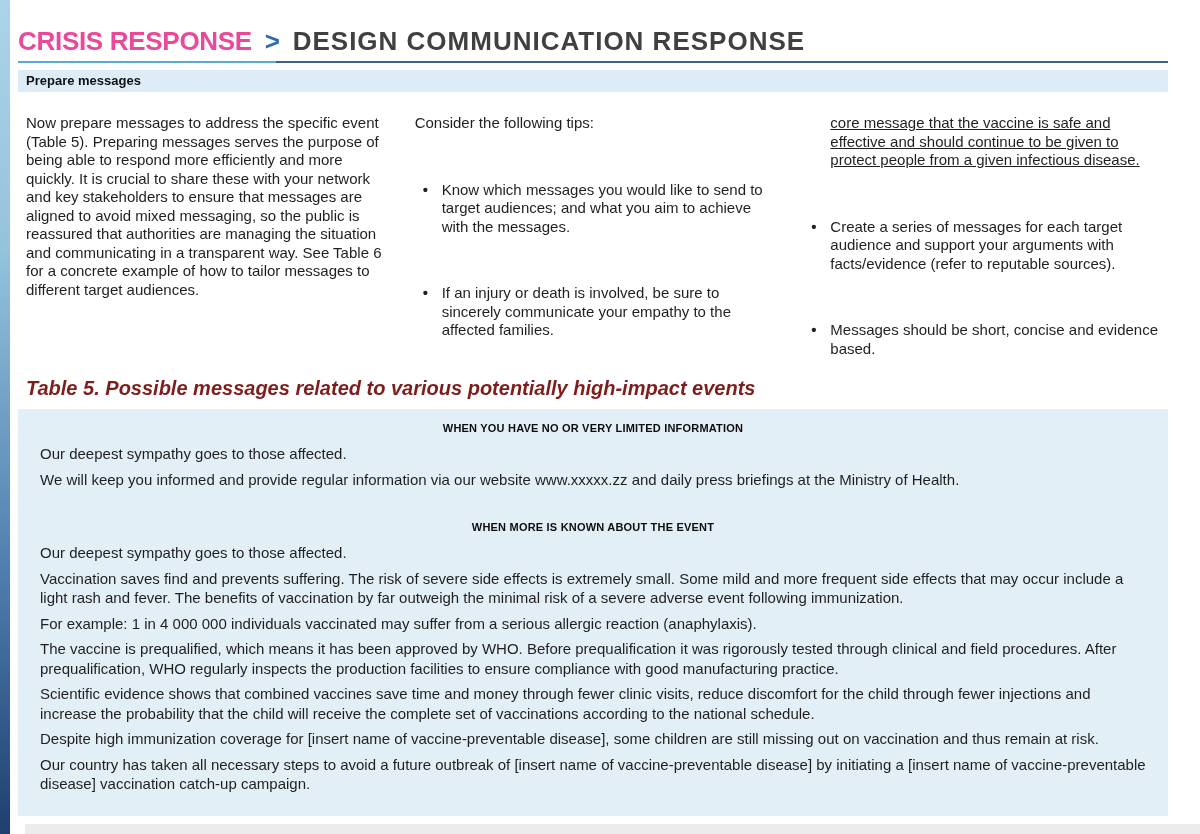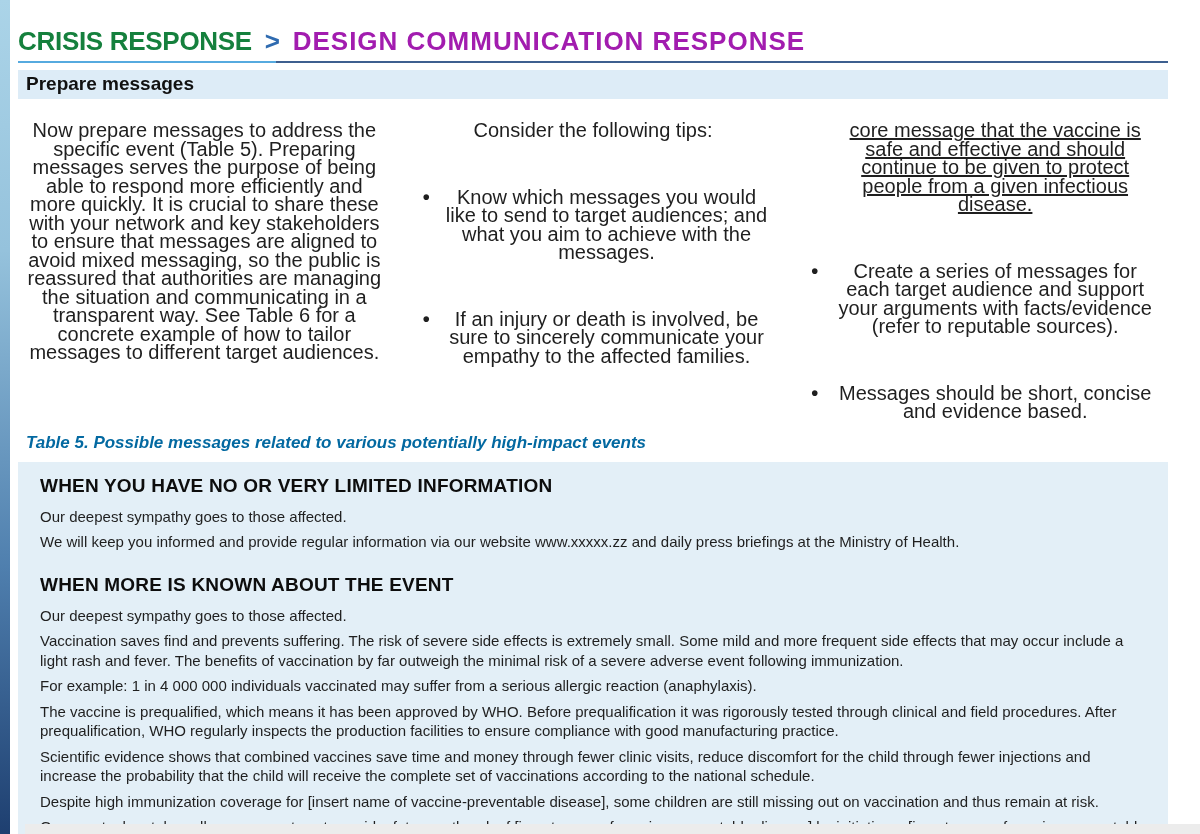--- a/index.html
+++ b/index.html
@@ -18,73 +18,74 @@
   }
   .content {
     position: absolute; left: 18px; top: 0;
     width: 1150px;
   }
   .doc-header { padding-top: 26px; }
   .doc-title {
     font-size: 26px; font-weight: bold; letter-spacing: -0.3px;
     white-space: nowrap;
   }
-  .breadcrumb-section { color: #15803d; }
+  .breadcrumb-section { color: #ec4899; }
   .breadcrumb-sep { color: #2f6bb0; padding: 0 6px; }
-  .page-title { color: #a21caf; letter-spacing: 1px; }
+  .page-title { color: #404040; letter-spacing: 1px; }
   .title-rule {
     margin-top: 4px; height: 2px; width: 100%;
     background: linear-gradient(to right, #56aadf 0 258px, #3d5f8f 258px 100%);
   }
   .section-bar {
     margin-top: 7px;
     background: #ddecf7;
     padding: 3px 8px 4px 8px;
-    font-size: 19px; font-weight: bold; color: #111;
+    font-size: 13px; font-weight: bold; color: #111;
   }
   .columns {
     display: flex; gap: 32px;
     margin-top: 22px;
     padding: 0 8px;
     min-height: 232px;
   }
-  .col { flex: 1; font-size: 20px; line-height: 18.5px; text-align: center; }
+  .col { flex: 1; font-size: 15px; line-height: 18.5px; }
   .col p { margin: 0; }
   .lead { margin-bottom: 8px !important; }
   ul.tips { list-style: none; }
   ul.tips li {
     position: relative;
     padding-left: 27px;
     margin-bottom: 11px;
     margin-top: 48px;
   }
   ul.tips li::before {
     content: "\2022";
     position: absolute; left: 8px; top: 0;
     font-weight: bold;
   }
   .bullet-continuation { padding-left: 27px; margin-bottom: 11px !important; text-decoration: underline; }
   .table-caption {
-    margin-top: 1px;
+    margin-top: 8px;
     padding-left: 8px;
-    font-size: 17px; font-weight: bold; font-style: italic;
-    color: #0369a1;
+    font-size: 20px; font-weight: bold; font-style: italic;
+    color: #7f1d1d;
   }
   .table-box {
     margin-top: 9px;
     background: #e3eff7;
     padding: 11px 22px 16px 22px;
     font-size: 15px;
   }
   .msg-heading {
-    font-size: 19px; font-weight: bold; color: #0d0d0d;
+    font-size: 11px; font-weight: bold; color: #0d0d0d;
     letter-spacing: 0.2px;
     margin: 2px 0 10px 0;
+    text-align: center;
   }
-  .msg-heading.second { margin-top: 22px; }
+  .msg-heading.second { margin-top: 32px; }
   .table-box p.msg {
     margin: 0 0 6px 0;
     line-height: 19.5px;
   }
   .footer-bar {
     position: absolute; left: 25px; right: 0; bottom: 0;
     height: 10px;
     background: #ececec;
   }
 </style>

